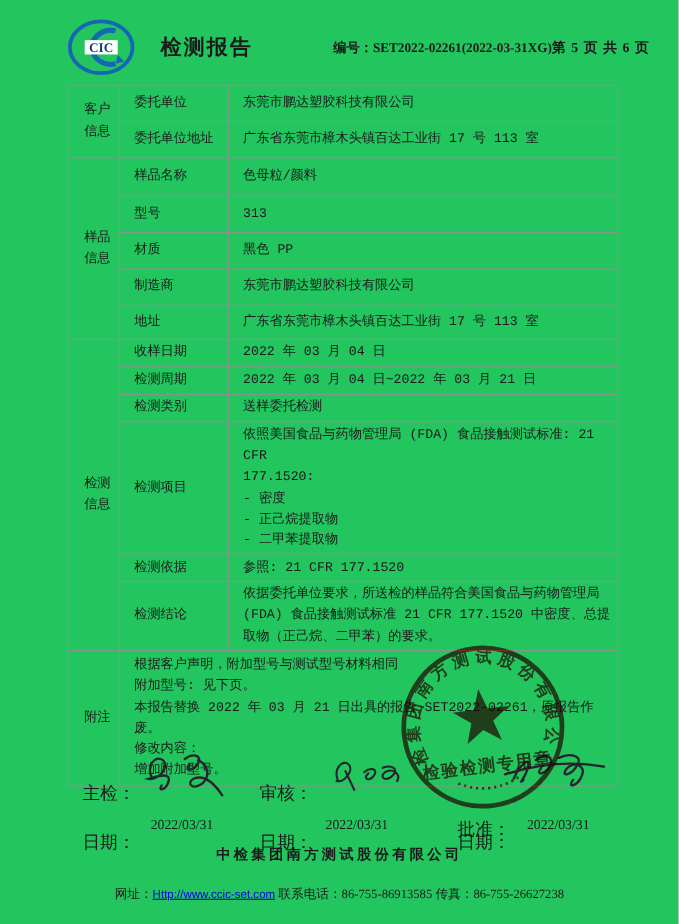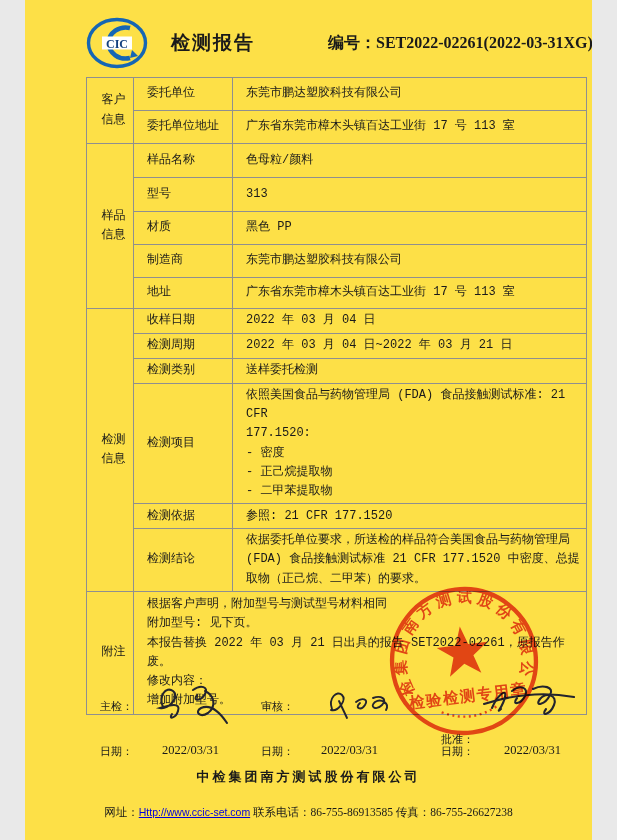--- a/index.html
+++ b/index.html
@@ -1,42 +1,42 @@
 <!DOCTYPE html>
 <html><head>
 <meta charset="utf-8">
 <style>
   html,body{margin:0;padding:0;background:#e9e9e9;}
   .page{
-    position:relative;width:567px;height:840px;background:#fde047;margin:0 auto;
+    position:relative;width:617px;height:840px;background:#22c55e;margin:0 auto;
     font-family:"Liberation Serif","DejaVu Serif",serif;color:#1a1a1a;overflow:hidden;
   }
   
   .header{position:absolute;left:60px;top:16px;width:501px;height:54px;display:flex;align-items:center;}
   .logo{width:64px;height:52px;flex:0 0 auto;}
   .header-title{font-weight:bold;font-size:19px;letter-spacing:2px;margin-left:22px;white-space:nowrap;}
-  .report-no{font-weight:bold;font-size:16px;margin-left:46px;white-space:nowrap;padding-left:27px;}
+  .report-no{font-weight:bold;font-size:12px;margin-left:46px;white-space:nowrap;padding-left:27px;}
   .page-info{font-weight:bold;font-size:12.5px;margin-left:auto;white-space:nowrap;letter-spacing:1px;}
   
   table.report{position:absolute;left:61px;top:77px;width:500px;border-collapse:collapse;table-layout:fixed;font-size:12px;}
   table.report td{border:1px solid #8f8f8f;vertical-align:middle;padding:2px 6px 2px 13px;line-height:1.6;font-family:Liberation Mono, monospace;}
   td.section{ text-align:center;padding:0;white-space:pre-line;line-height:2.2;font-size:12px;}
   td.flabel{font-size:12px;}
   td.val{font-size:12px;}
   td.multiline{white-space:pre-line;line-height:1.95;padding-top:5px;padding-bottom:5px;}
   td.wrap3{line-height:1.8;padding-top:4px;padding-bottom:4px;}
   tr.h33 td{height:28px;}
   tr.h34 td{height:29px;}
   tr.h31 td{height:26px;}
   tr.h25 td{height:20px;}
   tr.h95 td{height:90px;}
   tr.h45 td{height:40px;}
   tr.h124 td{height:118px;}
   
-  .sig-label{position:absolute;font-size:11px;white-space:nowrap;}
+  .sig-label{position:absolute;font-size:16px;white-space:nowrap;margin-top:12px;}
   .sig-date-val{position:absolute;font-size:12.5px;white-space:nowrap;}
   .sig-svg{position:absolute;z-index:2;}
   
   .stamp{position:absolute;left:360px;top:582px;width:158px;height:158px;z-index:5;
          transform:rotate(-7deg);opacity:.88;mix-blend-mode:multiply;pointer-events:none;}
   
   .footer-company{position:absolute;left:0;top:768px;width:100%;text-align:center;font-weight:bold;
                   font-size:13px;letter-spacing:3px;}
   .footer-line{position:absolute;left:0;width:100%;text-align:center;font-size:11.5px;white-space:nowrap;}
   .footer-line.addr{top:790px;}

